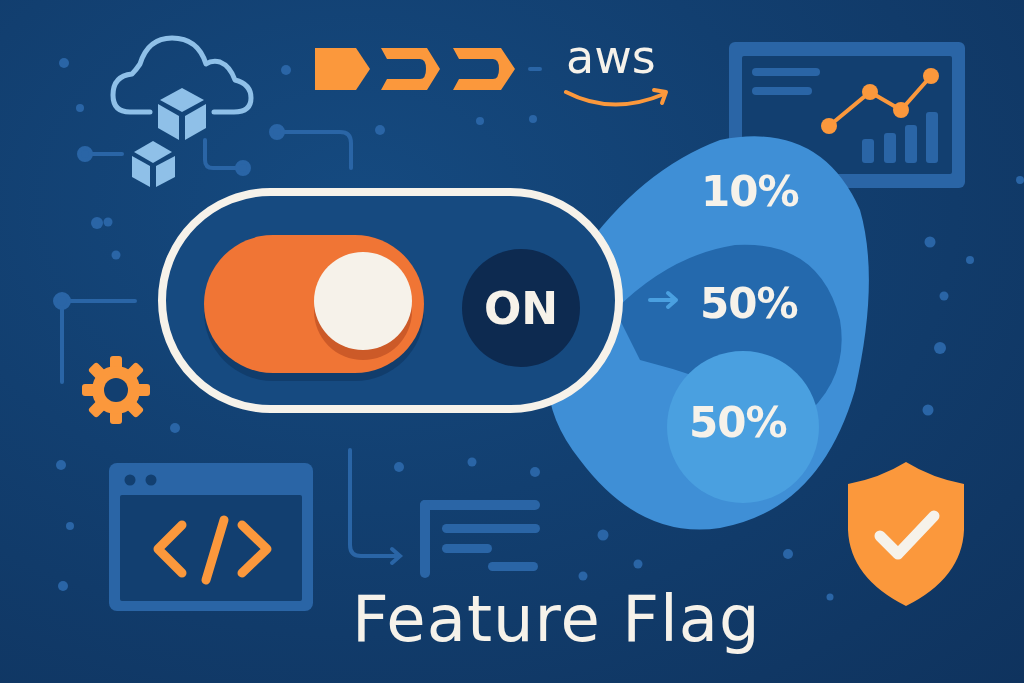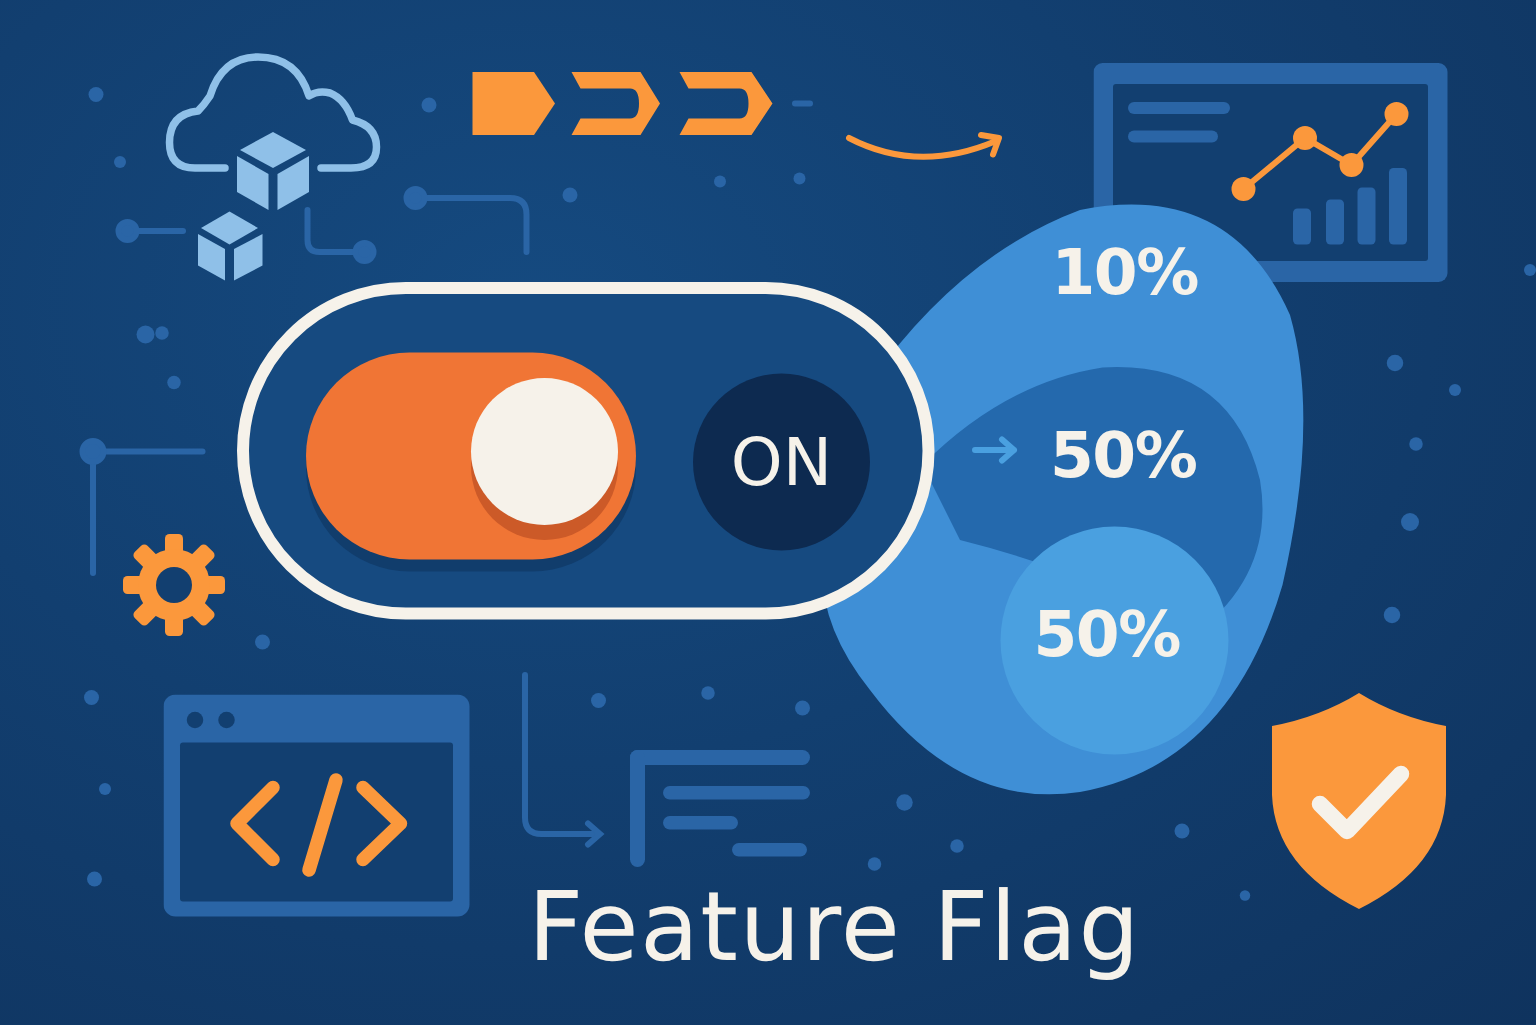--- a/index.html
+++ b/index.html
@@ -6,21 +6,21 @@
   body{width:1024px;height:683px;overflow:hidden;background:#113a69;}
   .stage{position:relative;width:1024px;height:683px;overflow:hidden;
     background: radial-gradient(ellipse at 35% 30%, #154a80 0%, #123f70 45%, #0f335e 100%);
     font-family:"DejaVu Sans","Liberation Sans",sans-serif;}
   .abs{position:absolute;}
   svg{display:block;}
   .pct{position:absolute;font-weight:bold;color:#f6f2ea;font-size:42px;letter-spacing:-1px;}
   .title{position:absolute;left:352px;top:582px;font-size:64px;color:#f6f2ea;font-weight:normal;letter-spacing:1px;}
   .aws-text{position:absolute;left:566px;top:30px;font-size:46px;color:#f6f2ea;font-family:"DejaVu Sans",sans-serif;letter-spacing:0px;}
   .on-label{position:absolute;left:462px;top:249px;width:118px;height:118px;border-radius:50%;background:#0d2a50;
-    display:flex;align-items:center;justify-content:center;font-size:44px;font-weight:normal;color:#f6f2ea;}
+    display:flex;align-items:center;justify-content:center;font-size:44px;font-weight:bold;color:#f6f2ea;}
 </style>
 </head>
 <body>
 
 <div class="stage">
 
   <svg class="abs" style="left:0;top:0" width="1024" height="683">
     <g fill="#2a65a6">
       <circle cx="64" cy="63" r="5"></circle>
         <circle cx="80" cy="108" r="4"></circle>
@@ -83,20 +83,21 @@
   </svg>
 
   <svg class="abs" style="left:312px;top:46px" width="215" height="46" viewBox="0 0 215 46">
     <g fill="#fb983c">
       <path d="M3 2 L44 2 L58 23 L44 44 L3 44 Z" rx="3"></path>
       <path d="M69 2 L115 2 L128 23 L115 44 L69 44 L75 33 L108 33 Q114 33 114 23 Q114 13 108 13 L75 13 Z"></path>
       <path d="M141 2 L189 2 L203 23 L189 44 L141 44 L147 33 L181 33 Q187 33 187 23 Q187 13 181 13 L147 13 Z"></path>
     </g>
   </svg>
 
+  <div class="aws-text">aws</div>
   <svg class="abs" style="left:562px;top:86px" width="112" height="28" viewBox="0 0 112 28">
     <path d="M4 6 Q50 30 102 8" fill="none" stroke="#fb983c" stroke-width="4" stroke-linecap="round"></path>
     <path d="M92 4 L104 6 L100 17" fill="none" stroke="#fb983c" stroke-width="4" stroke-linecap="round" stroke-linejoin="round"></path>
   </svg>
 
   <svg class="abs" style="left:729px;top:42px" width="237" height="148" viewBox="0 0 237 148">
     <rect x="0" y="0" width="236" height="146" rx="6" fill="#2a65a6"></rect>
     <rect x="13" y="14" width="210" height="118" rx="2" fill="#123f70"></rect>
     <rect x="23" y="26" width="68" height="8" rx="4" fill="#2a65a6"></rect>
     <rect x="23" y="45" width="60" height="8" rx="4" fill="#2a65a6"></rect>
@@ -116,21 +117,21 @@
   </svg>
 
   <svg class="abs" style="left:520px;top:130px" width="400" height="420" viewBox="0 0 400 420">
     <path d="M60 125 Q120 40 200 10 Q300 -10 340 80 Q360 150 335 260 Q300 380 200 398 Q120 410 60 330 Q20 280 30 230 Q40 170 60 125 Z" fill="#3f8fd6"></path>
     <path d="M95 180 Q150 125 215 115 Q300 110 320 190 Q330 250 280 290 Q200 250 120 230 Z" fill="#2469ad"></path>
     <path d="M20 270 Q90 230 165 270 L185 220 Q250 190 290 250 Q310 330 250 360 Q170 380 150 320 Z" fill="#3f8fd6" opacity="0"></path>
     <circle cx="223" cy="297" r="76" fill="#4aa0e0"></circle>
     <path d="M70 240 L140 240 L205 295" fill="none" stroke="#2e7ac0" stroke-width="0"></path>
   </svg>
 
-  <div class="pct" style="left:701px;top:157px;">10%</div>
+  <div class="pct" style="left:701px;top:167px;">10%</div>
   <svg class="abs" style="left:648px;top:290px" width="34" height="20" viewBox="0 0 34 20">
     <path d="M2 10 L28 10 M20 3 L28 10 L20 17" fill="none" stroke="#4aa0e0" stroke-width="4" stroke-linecap="round" stroke-linejoin="round"></path>
   </svg>
   <div class="pct" style="left:700px;top:279px;">50%</div>
   <div class="pct" style="left:689px;top:398px;">50%</div>
 
   <div class="abs" style="left:158px;top:188px;width:465px;height:225px;border-radius:113px;background:#164a80;border:8px solid #f6f2ea;box-sizing:border-box;">
   </div>
   <div class="abs" style="left:204px;top:235px;width:220px;height:138px;border-radius:69px;background:#f07535;box-shadow:0 8px 0 #113d6c;"></div>
   <div class="abs" style="left:314px;top:252px;width:98px;height:98px;border-radius:50%;background:#f6f2ea;box-shadow:0 10px 0 #cc5a28;"></div>

